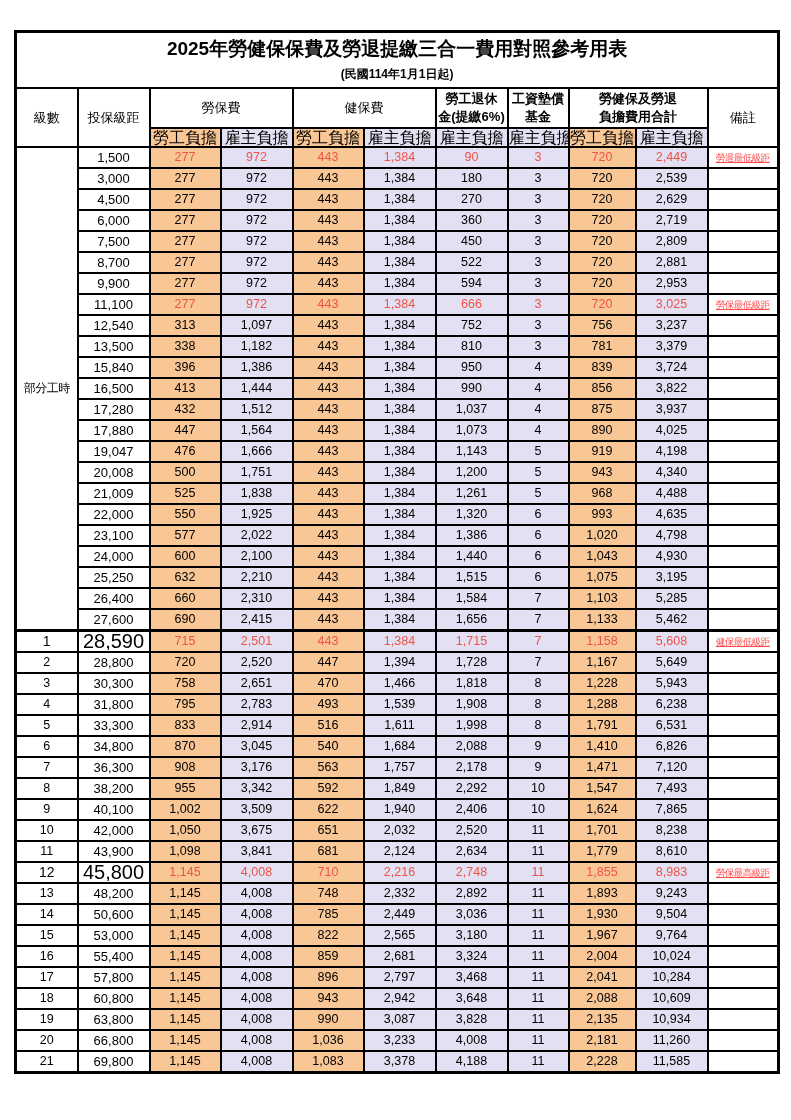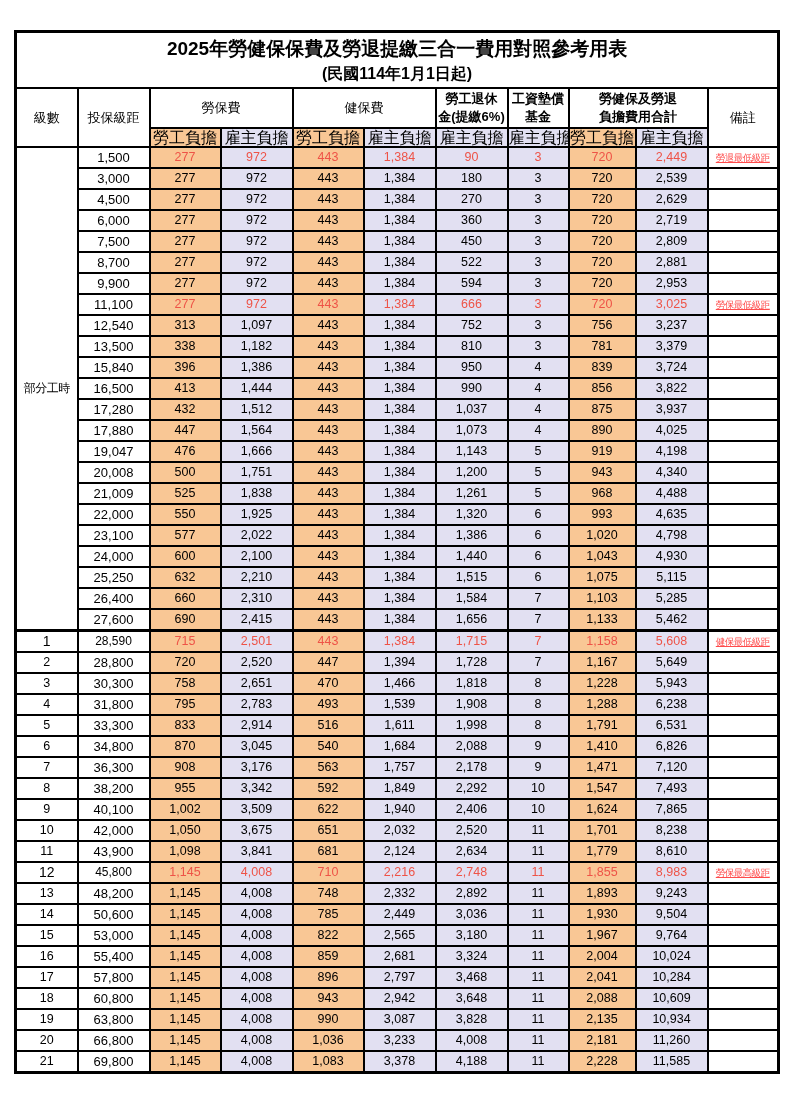--- a/index.html
+++ b/index.html
@@ -11,33 +11,33 @@
     --page-bg:#FFFFFF;
   }
   html,body{margin:0;padding:0;background:var(--page-bg);}
   body{width:791px;height:1120px;font-family:"Liberation Sans","DejaVu Sans",sans-serif;}
   .sheet{padding:30px 14px 0 14px;}
   table{border-collapse:collapse;table-layout:fixed;width:763px;border:3px solid var(--border-color);padding-left:8px;}
   th,td{border:2px solid var(--border-color);padding:0;text-align:center;vertical-align:middle;
         white-space:nowrap;overflow:hidden;color:#000;}
   .title-cell{height:54px;background:#fff;}
   .title{font-size:19px;font-weight:bold;line-height:28px;}
-  .subtitle{font-size:16px;font-weight:bold;line-height:22px;}
+  .subtitle{font-size:12px;font-weight:bold;line-height:22px;}
   thead th{font-weight:normal;background:#fff;}
   .h1 th{height:38px;font-size:13px;}
   .h1 th div{line-height:18px;font-weight:bold;}
   .h2 th{height:17px;font-size:16px;line-height:17px;}
   .emp{background:var(--employee-bg);}
   .er{background:var(--employer-bg);}
   tbody td{height:19px;line-height:19px;font-size:12.5px;}
   .level-cell,.bracket-cell,.remark-cell{background:#fff;}
   .bracket-cell{font-size:13px;}
   .remark-cell{font-size:9.5px;color:var(--remark-red);letter-spacing:-0.5px;text-decoration:underline;}
   .red-row td.val{color:var(--highlight-red);}
-  .em-row .bracket-cell{font-size:12px;border-radius:10px;}
+  .em-row .bracket-cell{font-size:20px;border-radius:10px;}
   .em-row .level-cell{font-size:14px;}
   .section-start td{border-top:3px solid var(--border-color);}
   .part-time{font-size:12px;letter-spacing:-0.5px;}
 </style>
 </head>
 <body>
 
 <div class="sheet">
   <table>
     <colgroup>
@@ -334,21 +334,21 @@
         </tr>
         <tr>
           <td class="bracket-cell">25,250</td>
           <td class="val emp">632</td>
           <td class="val er">2,210</td>
           <td class="val emp">443</td>
           <td class="val er">1,384</td>
           <td class="val er">1,515</td>
           <td class="val er">6</td>
           <td class="val emp">1,075</td>
-          <td class="val er">5,115</td>
+          <td class="val er">3,195</td>
           <td class="remark-cell"></td>
         </tr>
         <tr>
           <td class="bracket-cell">26,400</td>
           <td class="val emp">660</td>
           <td class="val er">2,310</td>
           <td class="val emp">443</td>
           <td class="val er">1,384</td>
           <td class="val er">1,584</td>
           <td class="val er">7</td>

